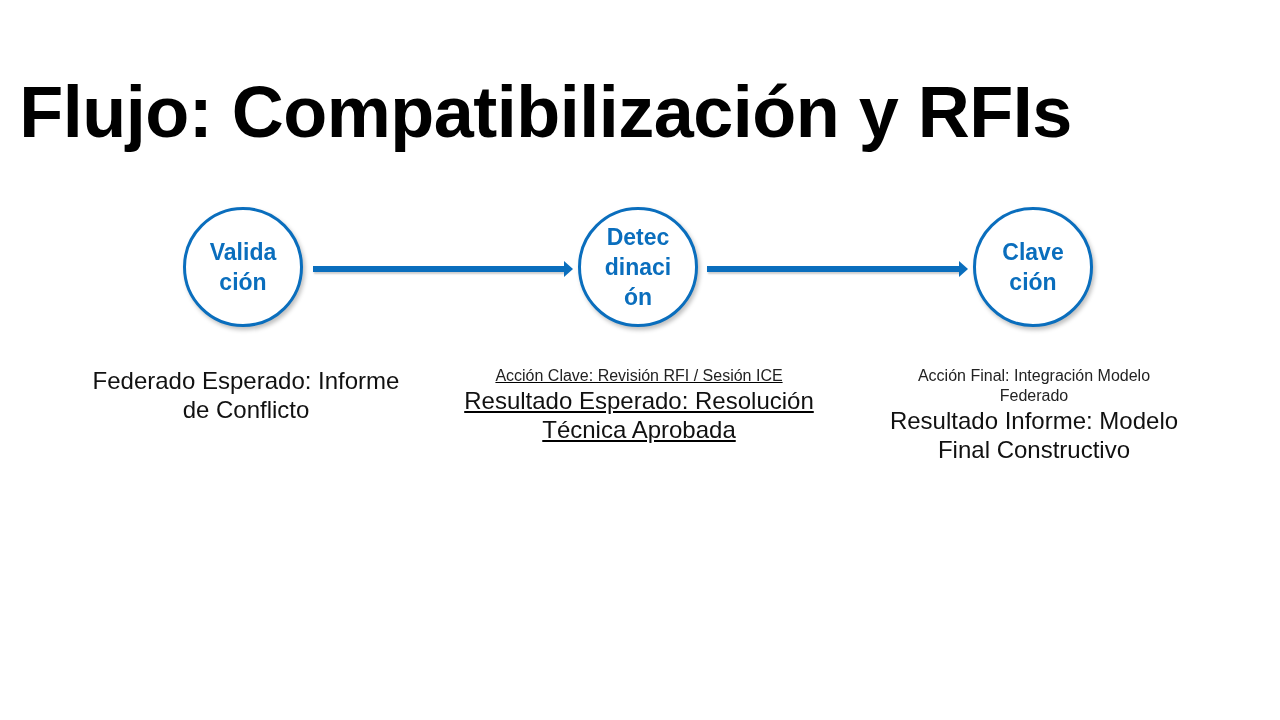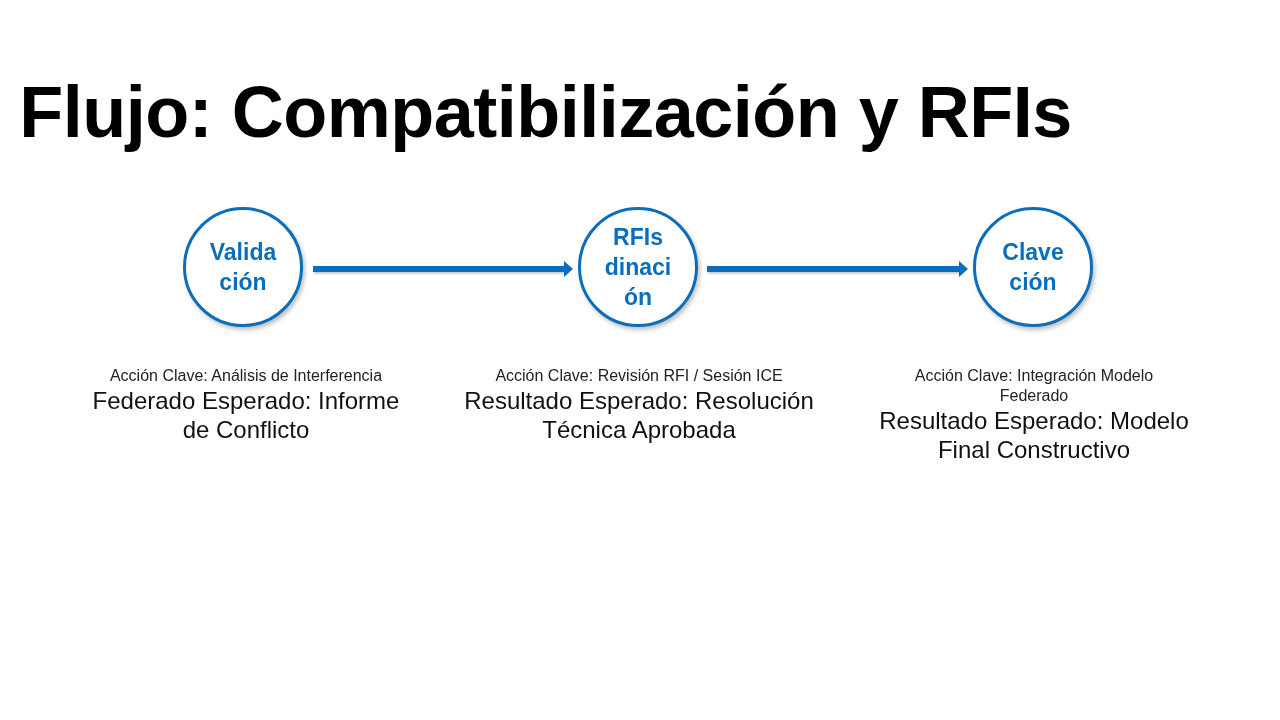--- a/index.html
+++ b/index.html
@@ -35,37 +35,36 @@
 
 <div class="title">Flujo: Compatibilización y RFIs</div>
 
 <div class="node" style="left:183px; top:207px;">
   <span>Valida
 ción</span>
 </div>
 <div class="arrow" style="left:313px; top:266px; width:252px;"></div>
 
 <div class="node" style="left:578px; top:207px;">
-  <span>RFIs
+  <span>Detec
 dinaci
 ón</span>
 </div>
 <div class="arrow" style="left:707px; top:266px; width:253px;"></div>
 
 <div class="node" style="left:973px; top:207px;">
   <span>Clave
 ción</span>
 </div>
 
 <div class="desc" style="left:66px; top:366px; width:360px;">
-  <div class="action">Acción Clave: Análisis de Interferencia</div>
   <div class="result" style="padding:0 12px;">Federado Esperado: Informe de Conflicto</div>
 </div>
 
-<div class="desc" style="left:459px; top:366px; width:360px;">
+<div class="desc" style="left:459px; top:366px; width:360px;text-decoration:underline;">
   <div class="action">Acción Clave: Revisión RFI / Sesión ICE</div>
   <div class="result" style="padding:0 4px;">Resultado Esperado: Resolución Técnica Aprobada</div>
 </div>
 
 <div class="desc" style="left:868px; top:366px; width:332px;">
-  <div class="action" style="padding:0 25px;">Acción Clave: Integración Modelo Federado</div>
-  <div class="result" style="padding:0 5px;">Resultado Esperado: Modelo Final Constructivo</div>
+  <div class="action" style="padding:0 25px;">Acción Final: Integración Modelo Federado</div>
+  <div class="result" style="padding:0 5px;">Resultado Informe: Modelo Final Constructivo</div>
 </div>
 
 </body></html>

